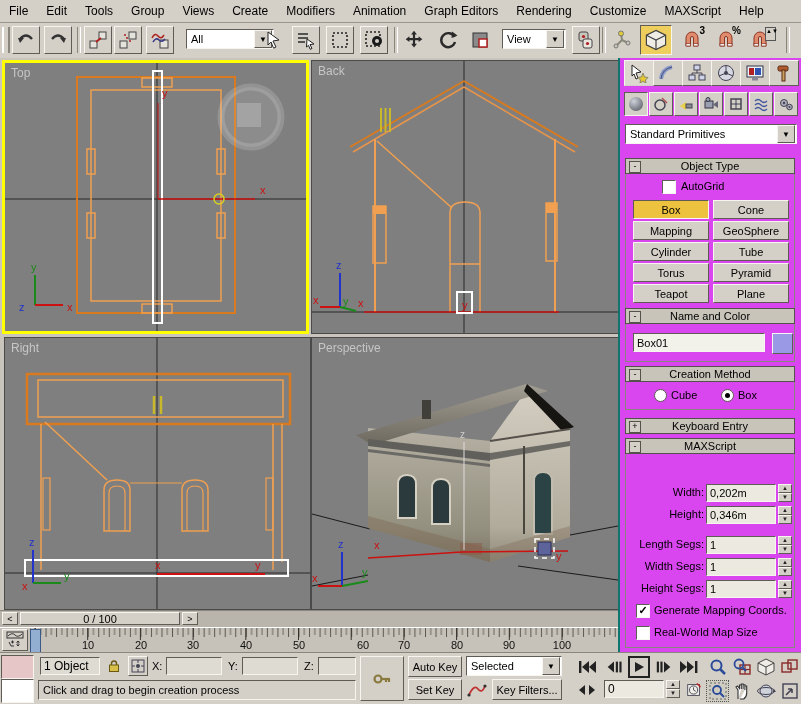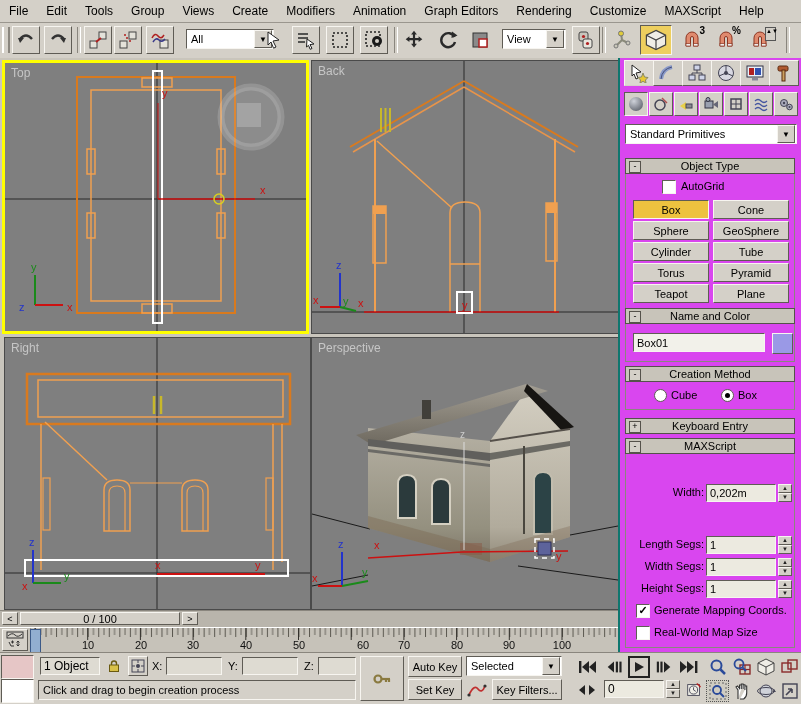--- a/index.html
+++ b/index.html
@@ -542,21 +542,21 @@
   <div class="rbody" style="top:116px;height:188px">
     <span class="cb" style="left:36px;top:6px"></span>
     <span style="position:absolute;left:55px;top:6px">AutoGrid</span>
     <div class="otbtn active" style="left:7px;top:26px">
         <span>Box</span>
       </div>
     <div class="otbtn" style="left:87px;top:26px">
         <span>Cone</span>
       </div>
     <div class="otbtn" style="left:7px;top:47px">
-        <span>Sphere</span>
+        <span>Mapping</span>
       </div>
     <div class="otbtn" style="left:87px;top:47px">
         <span>GeoSphere</span>
       </div>
     <div class="otbtn" style="left:7px;top:68px">
         <span>Cylinder</span>
       </div>
     <div class="otbtn" style="left:87px;top:68px">
         <span>Tube</span>
       </div>
@@ -605,20 +605,28 @@
   </div>
   <div class="rbody" style="top:396px;height:194px">
     <div class="prow" style="top:30px">
       <span class="plabel">Width:</span>
       <span class="pfield">0,202m</span>
       <span class="spin">
           <div>▲</div>
           <div>▼</div>
         </span>
     </div>
+    <div class="prow" style="top:52px">
+      <span class="plabel">Height:</span>
+      <span class="pfield">0,346m</span>
+      <span class="spin">
+          <div>▲</div>
+          <div>▼</div>
+        </span>
+    </div>
     <div class="prow" style="top:82px">
       <span class="plabel">Length Segs:</span>
       <span class="pfield">1</span>
       <span class="spin">
           <div>▲</div>
           <div>▼</div>
         </span>
     </div>
     <div class="prow" style="top:104px">
       <span class="plabel">Width Segs:</span>

